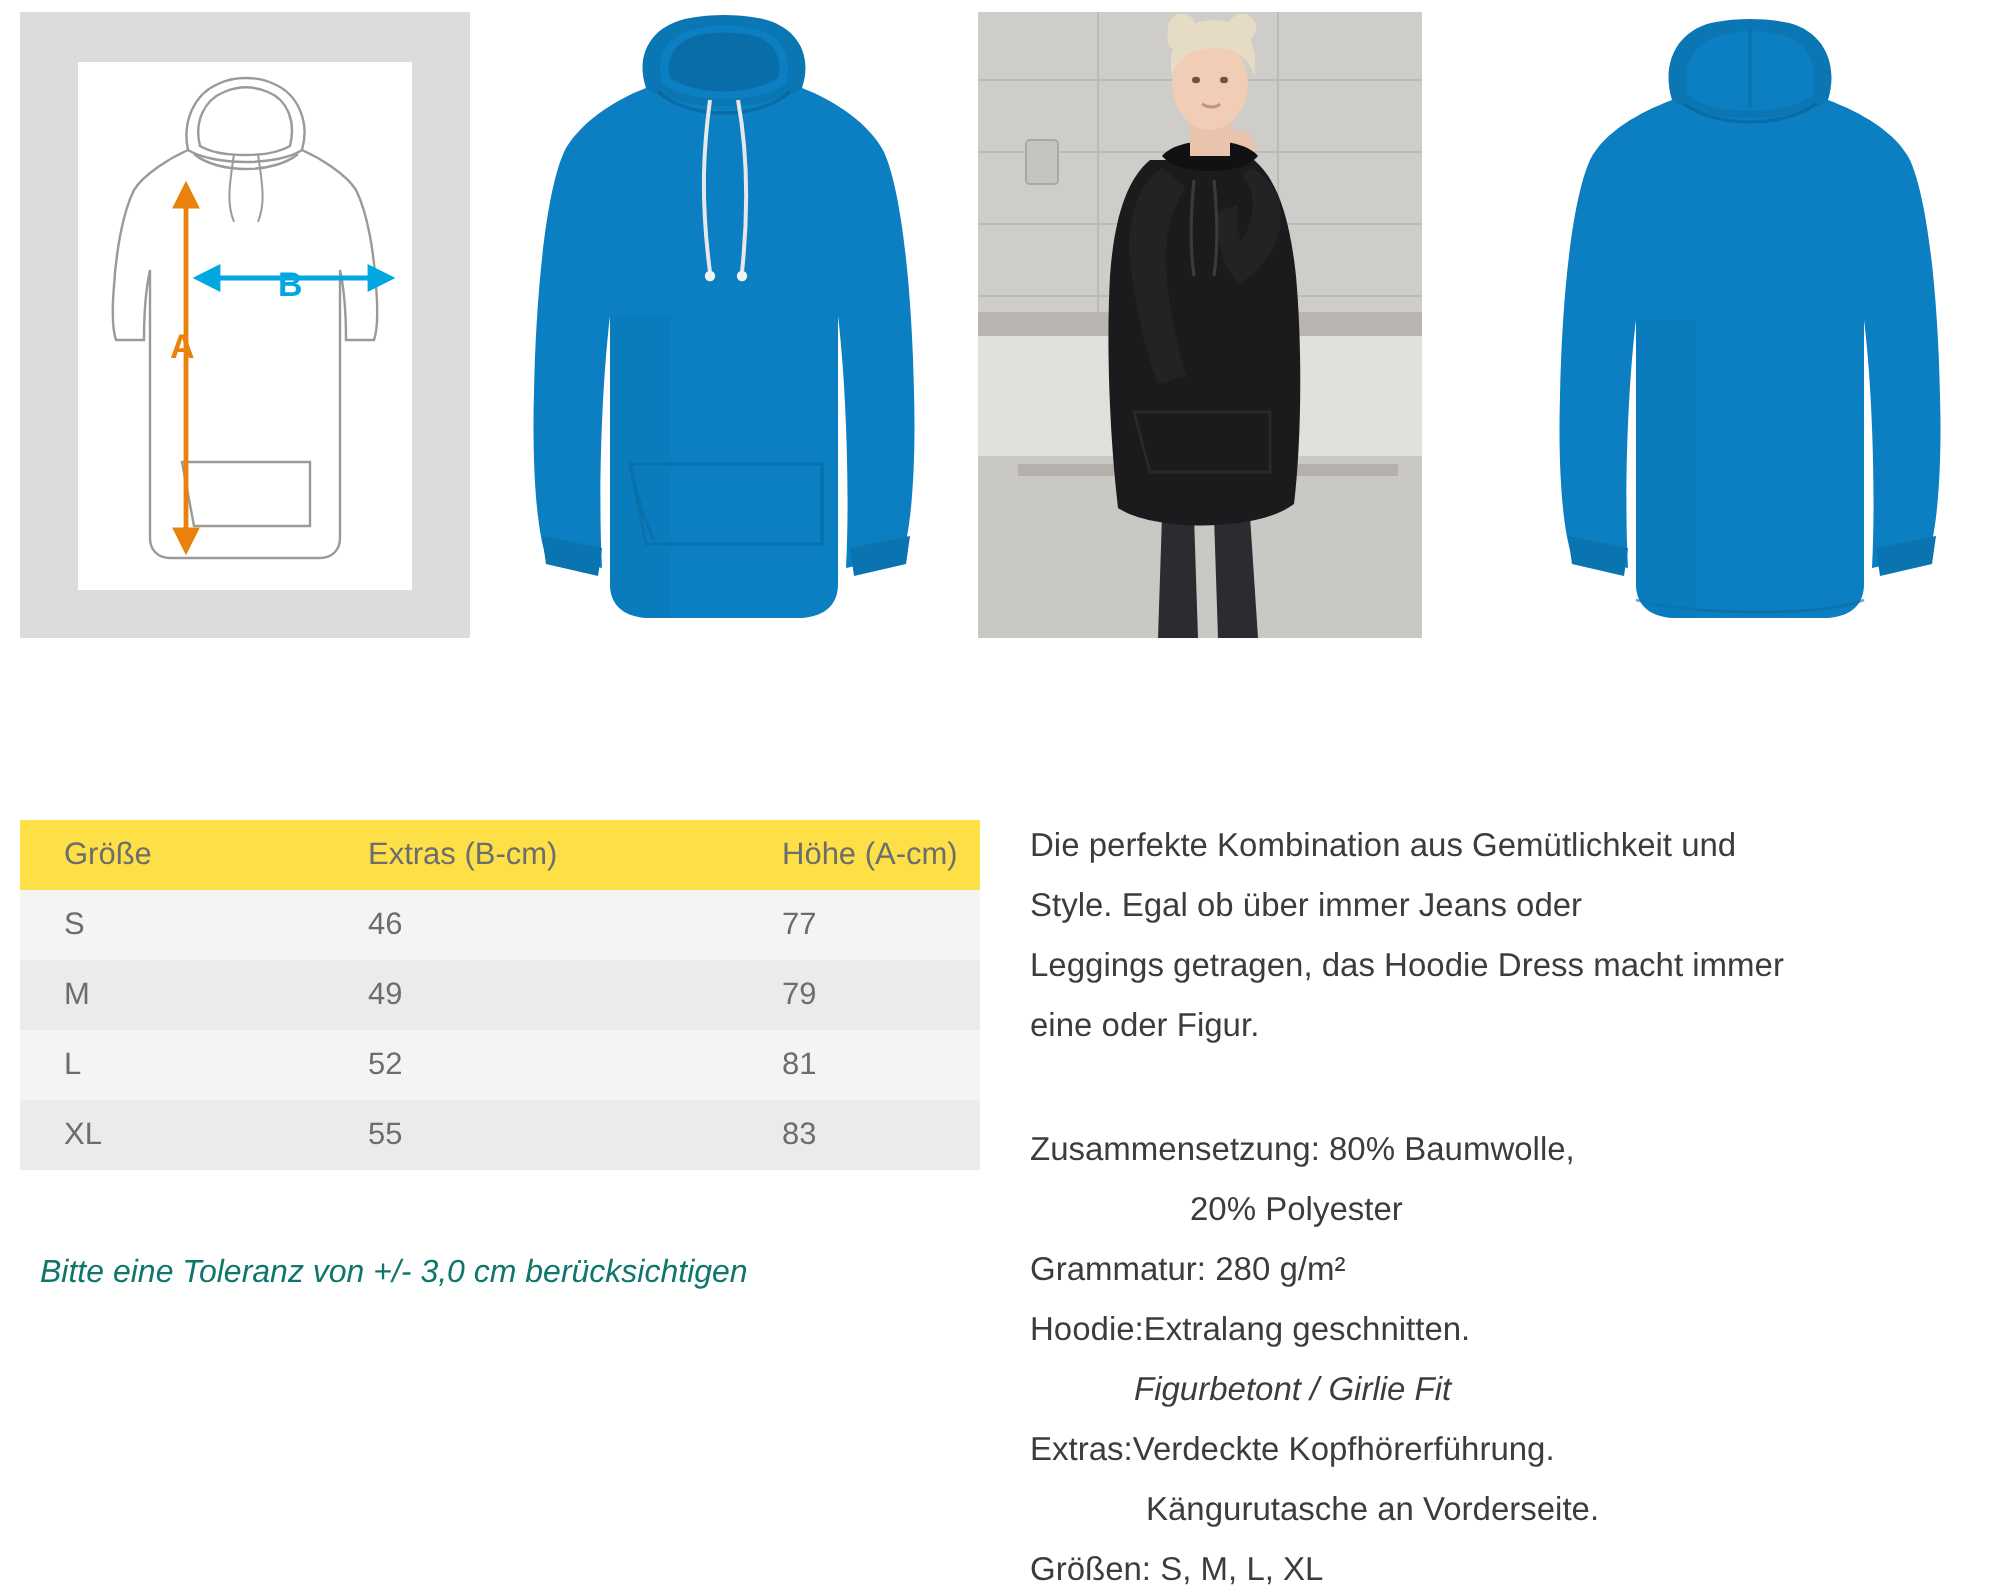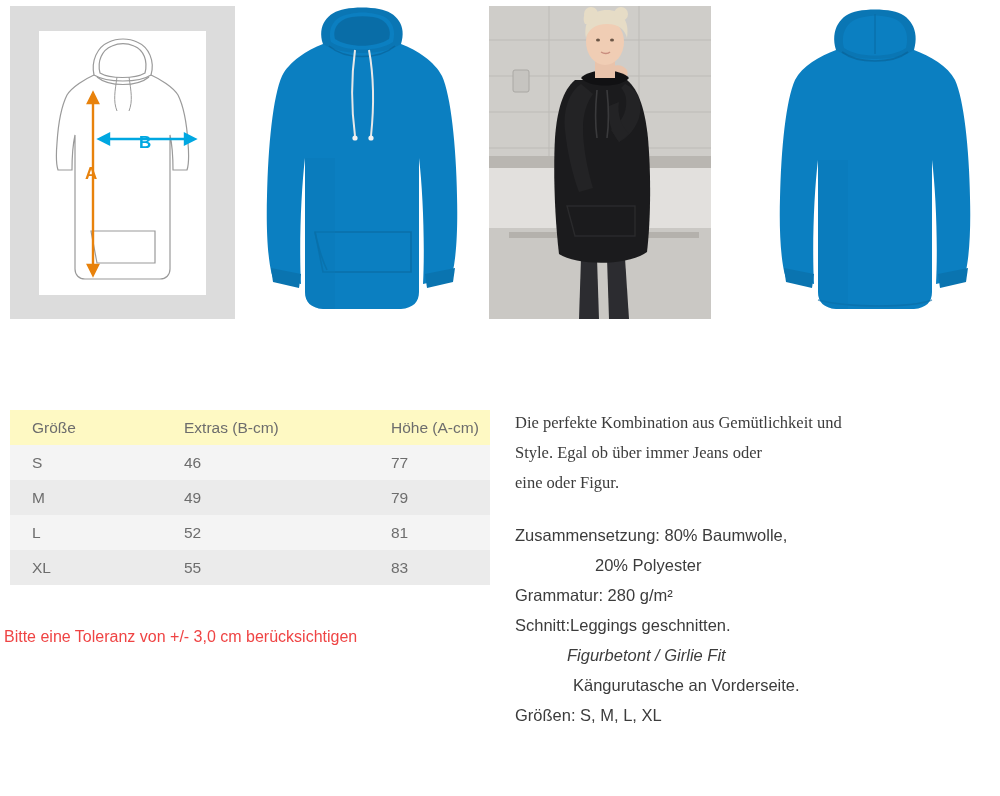--- a/index.html
+++ b/index.html
@@ -67,44 +67,45 @@
   }
   .size-table th,
   .size-table td {
     text-align: left;
     font-weight: normal;
     padding: 8px 0 8px 22px;
     height: 19px;
   }
   .size-table th:nth-child(1), .size-table td:nth-child(1) { width: 130px; }
   .size-table th:nth-child(2), .size-table td:nth-child(2) { width: 185px; }
-  .size-table thead tr { background: #fef9c3; }
+  .size-table thead tr { background: #fde047; }
   .size-table tbody tr:nth-child(odd) { background: #f4f4f4; }
   .size-table tbody tr:nth-child(even) { background: #ebebeb; }
 
   .tolerance {
     position: absolute;
-    left: 4px;
+    left: 20px;
     top: 628px;
     font-size: 16px;
-    color: #ef4444;
+    color: #0f766e;
+    font-style: italic;
   }
 
   
   .desc {
     position: absolute;
     left: 515px;
     top: 408px;
     width: 470px;
     font-size: 16.5px;
     color: #3c3c3c;
     line-height: 30px;
   }
   .desc p { margin: 0; }
-  .desc .intro { margin-bottom: 22px; font-family: Liberation Serif, serif; }
+  .desc .intro { margin-bottom: 32px; }
   .indent-1 { padding-left: 80px; }
   .indent-2 { padding-left: 52px; font-style: italic; }
   .indent-3 { padding-left: 58px; }
 </style>
 </head>
 <body>
 
 <div class="gallery">
 
   <div class="panel panel-tech">
@@ -297,22 +298,24 @@
     </tr>
   </tbody>
 </table>
 
 <div class="tolerance">Bitte eine Toleranz von +/- 3,0 cm berücksichtigen</div>
 
 <div class="desc">
   <div class="intro">
     <p>Die perfekte Kombination aus Gemütlichkeit und</p>
     <p>Style. Egal ob über immer Jeans oder</p>
+    <p>Leggings getragen, das Hoodie Dress macht immer</p>
     <p>eine oder Figur.</p>
   </div>
   <p>Zusammensetzung: 80% Baumwolle,</p>
   <p class="indent-1">20% Polyester</p>
   <p>Grammatur: 280 g/m²</p>
-  <p>Schnitt:Leggings geschnitten.</p>
+  <p>Hoodie:Extralang geschnitten.</p>
   <p class="indent-2">Figurbetont / Girlie Fit</p>
+  <p>Extras:Verdeckte Kopfhörerführung.</p>
   <p class="indent-3">Kängurutasche an Vorderseite.</p>
   <p>Größen:  S, M, L, XL</p>
 </div>
 
 </body></html>

